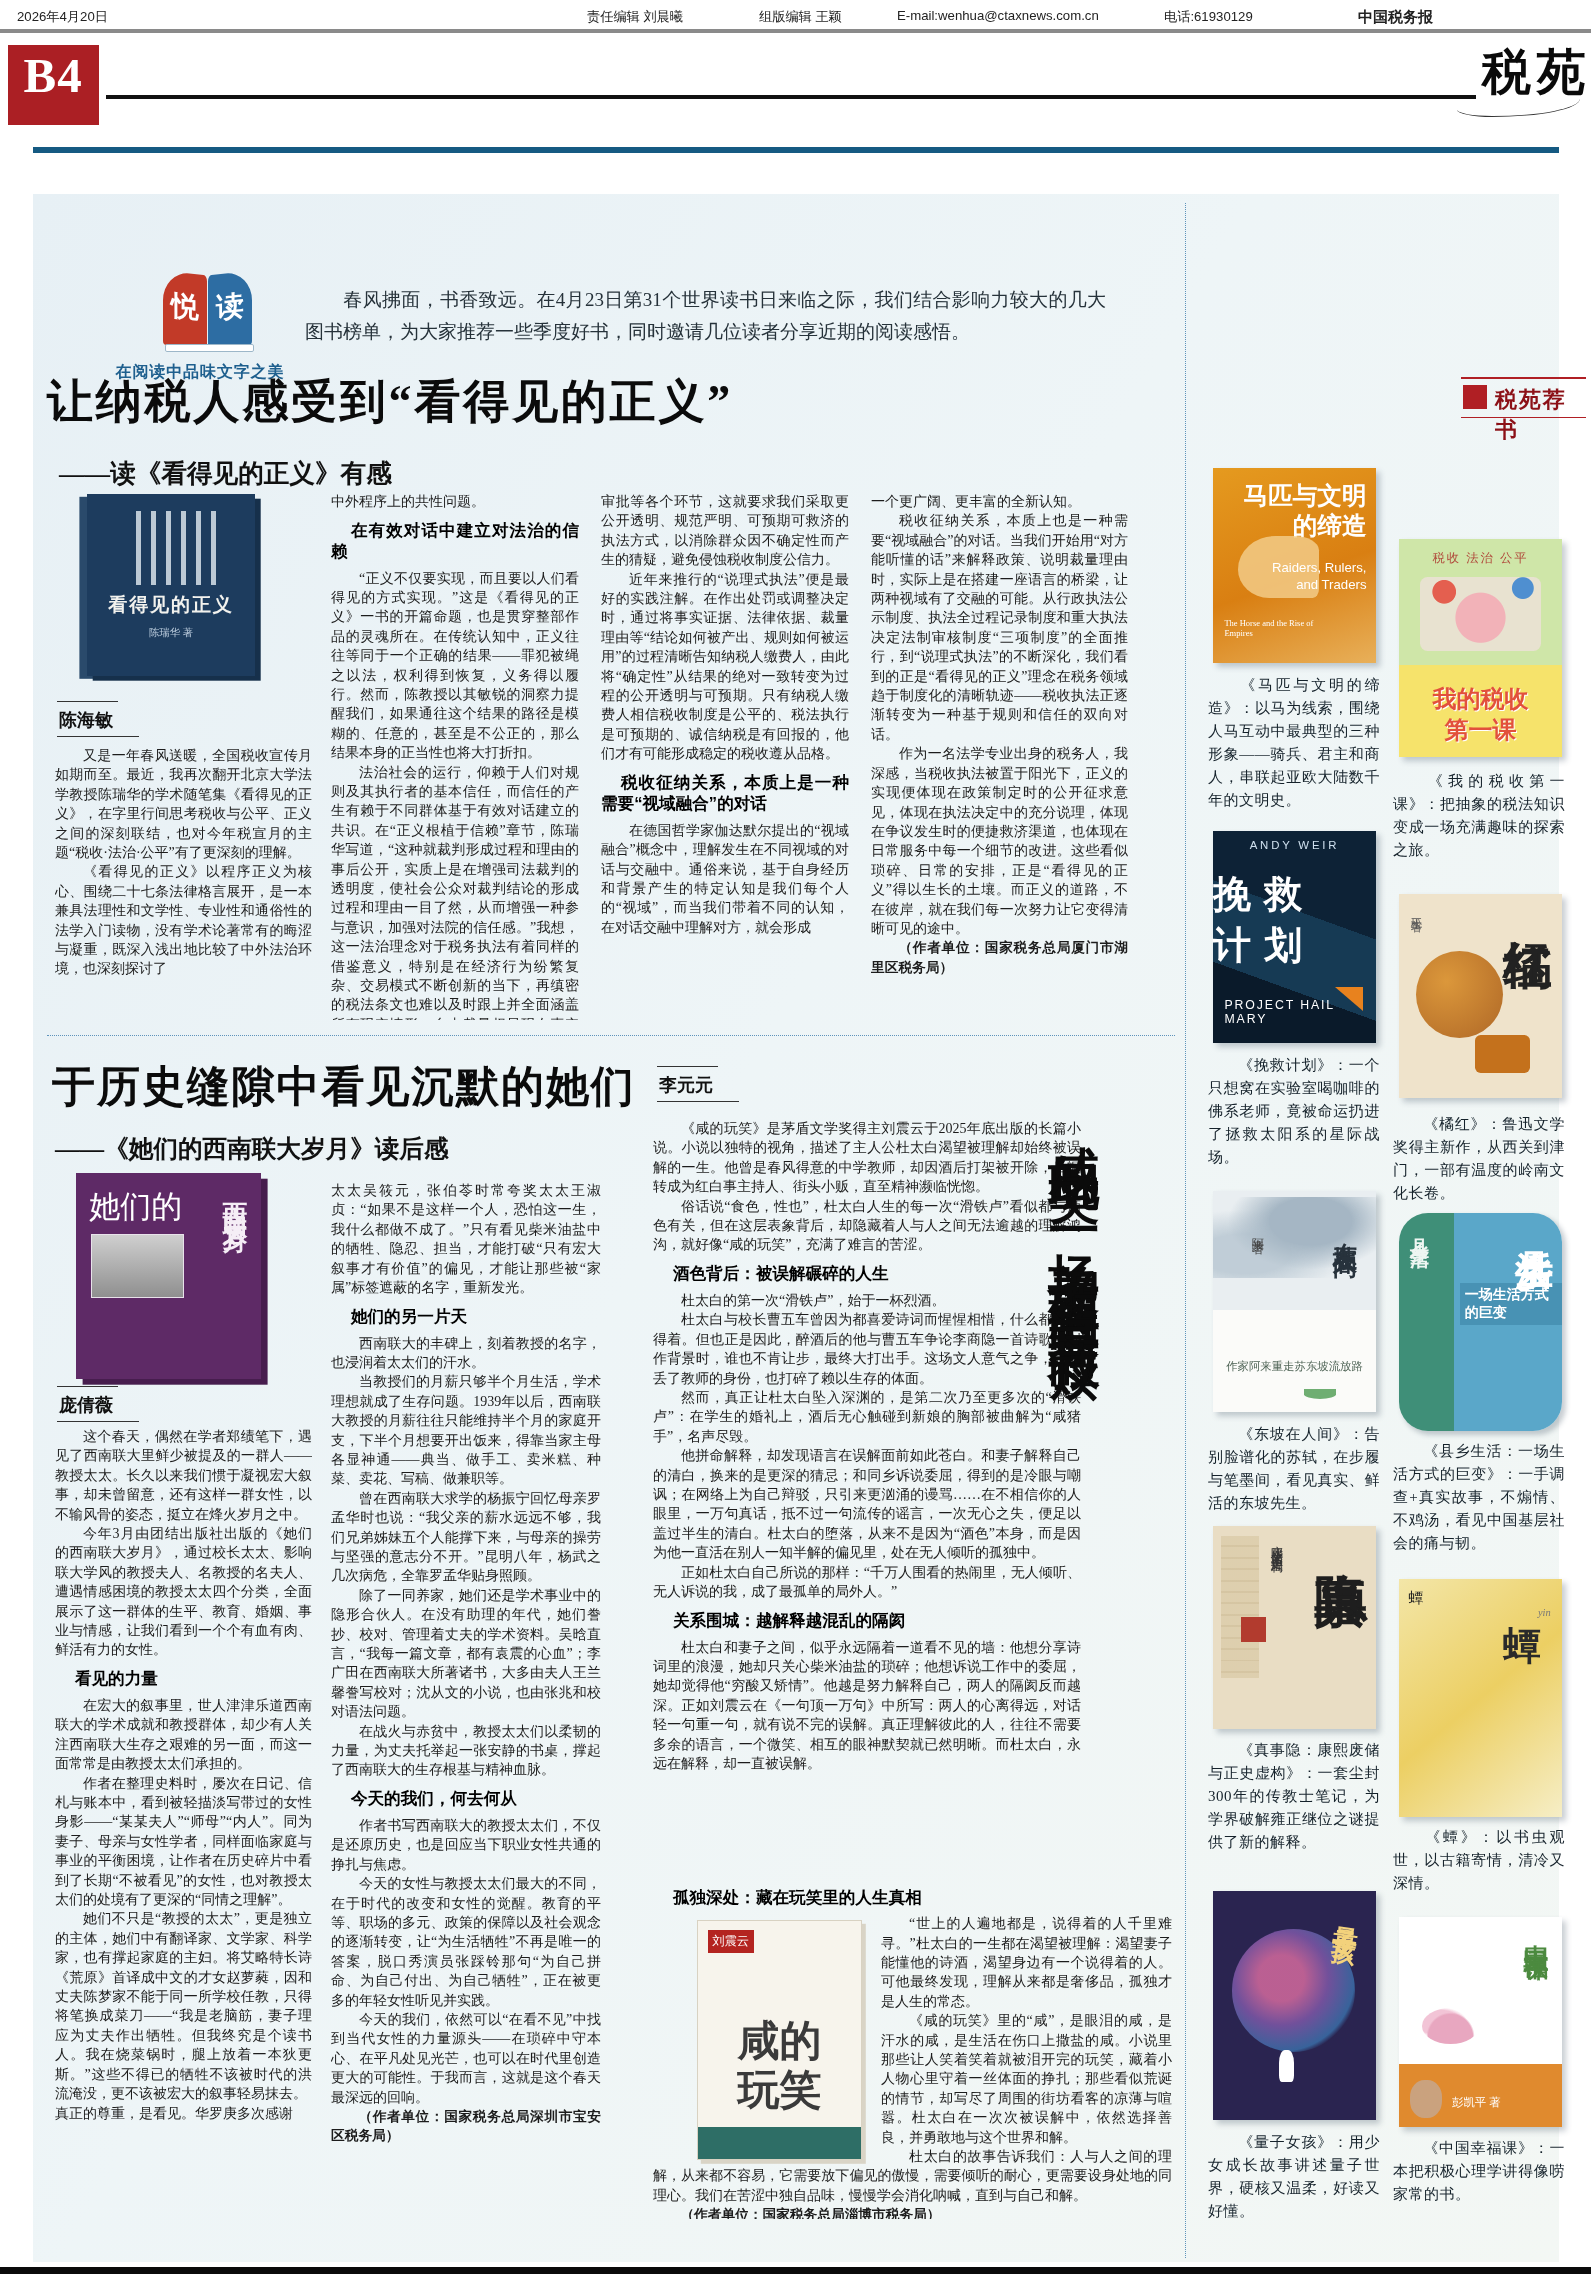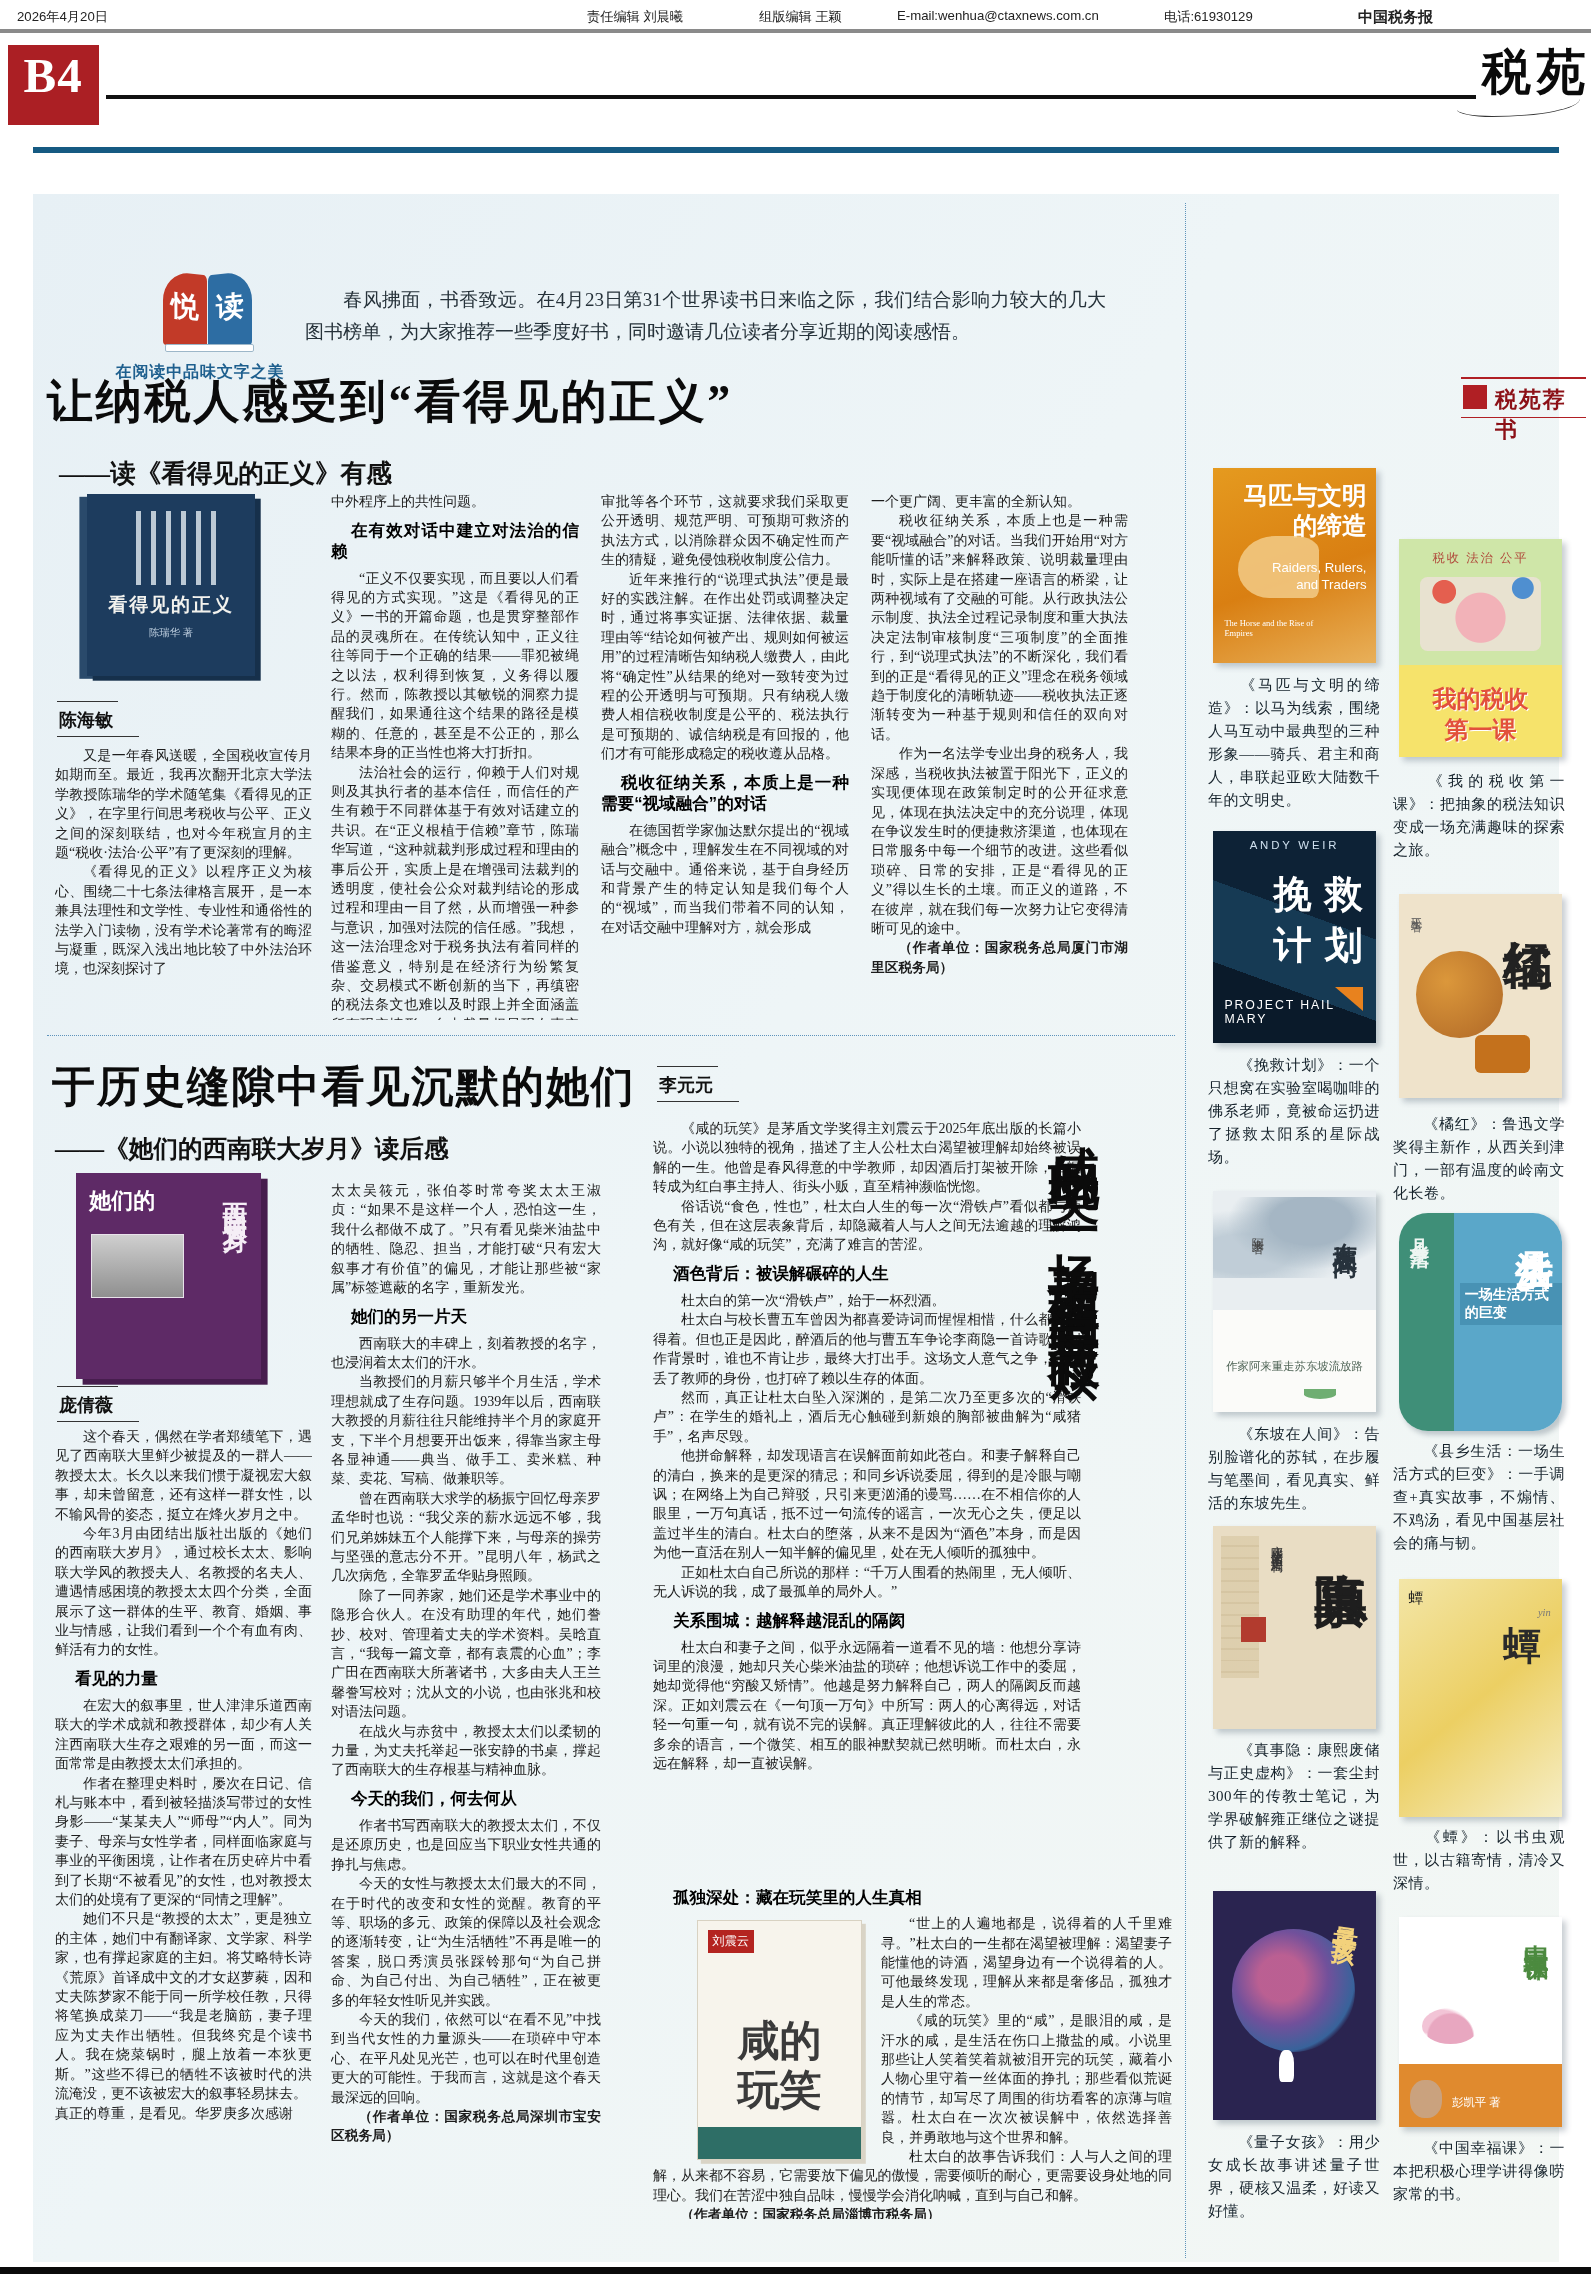--- a/index.html
+++ b/index.html
@@ -49,21 +49,21 @@
   .vdot{position:absolute;border-left:1.9px dotted #5e93bb;}
 
   
   .cov1{position:absolute;top:494px;left:87px;width:168px;height:182px;background:#1d3c5e;box-shadow:5.7px 4.7px 0 #16304b, -7.6px 2.8px 0 #2a4a6b;}
   .cov1 .trees{position:absolute;top:17px;left:49px;width:87px;height:74px;
       background:repeating-linear-gradient(90deg,#d8e2ea 0 4.7px,transparent 4.7px 15px);opacity:.85;}
   .cov1 .t{position:absolute;top:98px;width:100%;text-align:center;color:#f2f2ee;font-size:19px;letter-spacing:1.9px;font-weight:bold;}
   .cov1 .a{position:absolute;top:132px;width:100%;text-align:center;color:#bcd;font-size:10.4px;}
   
   .cov2{position:absolute;top:1173px;left:76px;width:185px;height:206px;background:#5e2a66;box-shadow:6.6px 5.7px 0 #471d4e;}
-  .cov2 .t1{position:absolute;top:13.2px;left:13.2px;color:#fff;font-size:22px;font-weight:bold;font-family:"Liberation Serif",serif;}
+  .cov2 .t1{position:absolute;top:13.2px;left:13.2px;color:#fff;font-size:31px;font-weight:normal;font-family:"Liberation Serif",serif;}
   .cov2 .t2{position:absolute;top:9.5px;right:9.5px;color:#f5eef6;font-size:24.6px;font-weight:bold;writing-mode:vertical-rl;text-orientation:upright;letter-spacing:5.7px;}
   .cov2 .ph{position:absolute;top:61px;left:15px;width:91px;height:62px;background:linear-gradient(#cfcfcf,#8f8f8f);border:1.9px solid #e8e2ea;}
   
   .cov3{float:left;width:163px;height:238px;margin:5.7px 19px 3.8px 44px;background:#f7f4ec;border:0.9px solid #d8d2c2;position:relative;box-shadow:3.8px 3.8px 0 #d9d4c6;}
   .cov3 .auth{position:absolute;top:9.5px;left:9.5px;background:#b42420;color:#fff;font-size:12.3px;padding:1.9px 4.7px;font-family:"Liberation Sans",sans-serif;}
   .cov3 .big{position:absolute;top:49px;left:0;width:100%;text-align:center;font-size:42px;line-height:49px;font-weight:bold;color:#3a3a3a;font-family:"Liberation Serif",serif;margin-top:47px;}
   .cov3 .band{position:absolute;bottom:0;left:0;width:100%;height:32px;background:#2e6e66;}
   .vtitle{position:absolute;writing-mode:vertical-rl;text-orientation:upright;font-weight:bold;color:#0b0b0b;
           font-family:"Liberation Serif",serif;letter-spacing:9.5px;}
 
@@ -80,21 +80,21 @@
   .bk1 .horse{position:absolute;top:68px;left:24.6px;width:81px;height:62px;background:#f4cf8e;border-radius:60% 40% 10% 50%/70% 30% 20% 60%;opacity:.8;}
   .bk1 .c3{position:absolute;top:91px;right:9.5px;color:#fff;font-size:13.2px;text-align:right;line-height:17px;width:95px;font-family:"Liberation Sans",sans-serif;}
   .bk1 .c4{position:absolute;top:150px;left:11.4px;color:#fff;font-size:8.5px;width:114px;line-height:10.4px;}
   .bk2{background:linear-gradient(#cfe6a8 0 58%,#f6e36b 58% 100%);}
   .bk2 .c1{position:absolute;top:11.4px;width:100%;text-align:center;color:#b0483a;font-size:12.3px;letter-spacing:1.9px;font-family:"Liberation Sans",sans-serif;}
   .bk2 .kids{position:absolute;top:38px;left:21px;width:121px;height:74px;background:radial-gradient(circle at 20% 20%,#e45f4f 11.4px,transparent 12.3px),radial-gradient(circle at 85% 15%,#4f8fd0 10.4px,transparent 11.4px),radial-gradient(circle at 50% 55%,#f2b2b8 24.6px,#e8e2d0 25.6px);border-radius:7.6px;}
   .bk2 .c2{position:absolute;bottom:42px;width:100%;text-align:center;color:#e2503c;font-size:24px;font-weight:bold;font-family:"Liberation Sans",sans-serif;text-shadow:0.9px 0.9px 0 #fff;}
   .bk2 .c3{position:absolute;bottom:11.4px;width:100%;text-align:center;color:#e2503c;font-size:24px;font-weight:bold;font-family:"Liberation Sans",sans-serif;text-shadow:0.9px 0.9px 0 #fff;}
   .bk3{background:linear-gradient(200deg,#0d2236 0 40%,#163a54 40% 70%,#0a1a2a 70%);}
   .bk3 .c1{position:absolute;top:7.6px;width:100%;text-align:center;color:#cfe0ee;font-size:11.4px;letter-spacing:2.8px;font-family:"Liberation Sans",sans-serif;}
-  .bk3 .c2{position:absolute;top:38px;width:100%;text-align:right;color:#fff;font-size:38px;font-weight:bold;font-family:Liberation Mono, monospace;letter-spacing:13.2px;}
+  .bk3 .c2{position:absolute;top:38px;width:100%;text-align:left;color:#fff;font-size:38px;font-weight:bold;font-family:Liberation Mono, monospace;letter-spacing:13.2px;}
   .bk3 .tri{position:absolute;bottom:32px;right:13.2px;width:0;height:0;border-left:28px solid transparent;border-top:24.6px solid #e8821e;}
   .bk3 .c4{position:absolute;bottom:17px;left:11.4px;color:#fff;font-size:12.3px;letter-spacing:1.9px;font-family:"Liberation Sans",sans-serif;}
   .bk4{background:#efe3cb;}
   .bk4 .circ{position:absolute;top:57px;left:17px;width:87px;height:87px;background:radial-gradient(circle at 35% 35%,#d98f2b,#a85a14);border-radius:50%;opacity:.9;}
   .bk4 .c1{position:absolute;top:7.6px;right:7.6px;font-size:49px;line-height:53px;font-weight:bold;color:#222;writing-mode:vertical-rl;text-orientation:upright;font-family:"Liberation Serif",serif;}
   .bk4 .badge{position:absolute;bottom:24.6px;right:32px;width:55px;height:38px;background:#c4711c;border-radius:5.7px;}
   .bk4 .c3{position:absolute;top:15px;left:9.5px;font-size:11.4px;color:#555;writing-mode:vertical-rl;}
   .bk5{background:linear-gradient(#e9eef1 0 54%,#fbfbf9 54%);}
   .bk5 .ink{position:absolute;top:5.7px;left:0;width:100%;height:81px;background:radial-gradient(ellipse at 60% 30%,#6f8aa0 0 30%,transparent 60%),radial-gradient(ellipse at 20% 70%,#9fb3c2 0 25%,transparent 55%);opacity:.55;}
   .bk5 .c1{position:absolute;top:32px;right:15px;font-size:24px;font-weight:bold;color:#27323c;writing-mode:vertical-rl;text-orientation:upright;letter-spacing:2.8px;}

